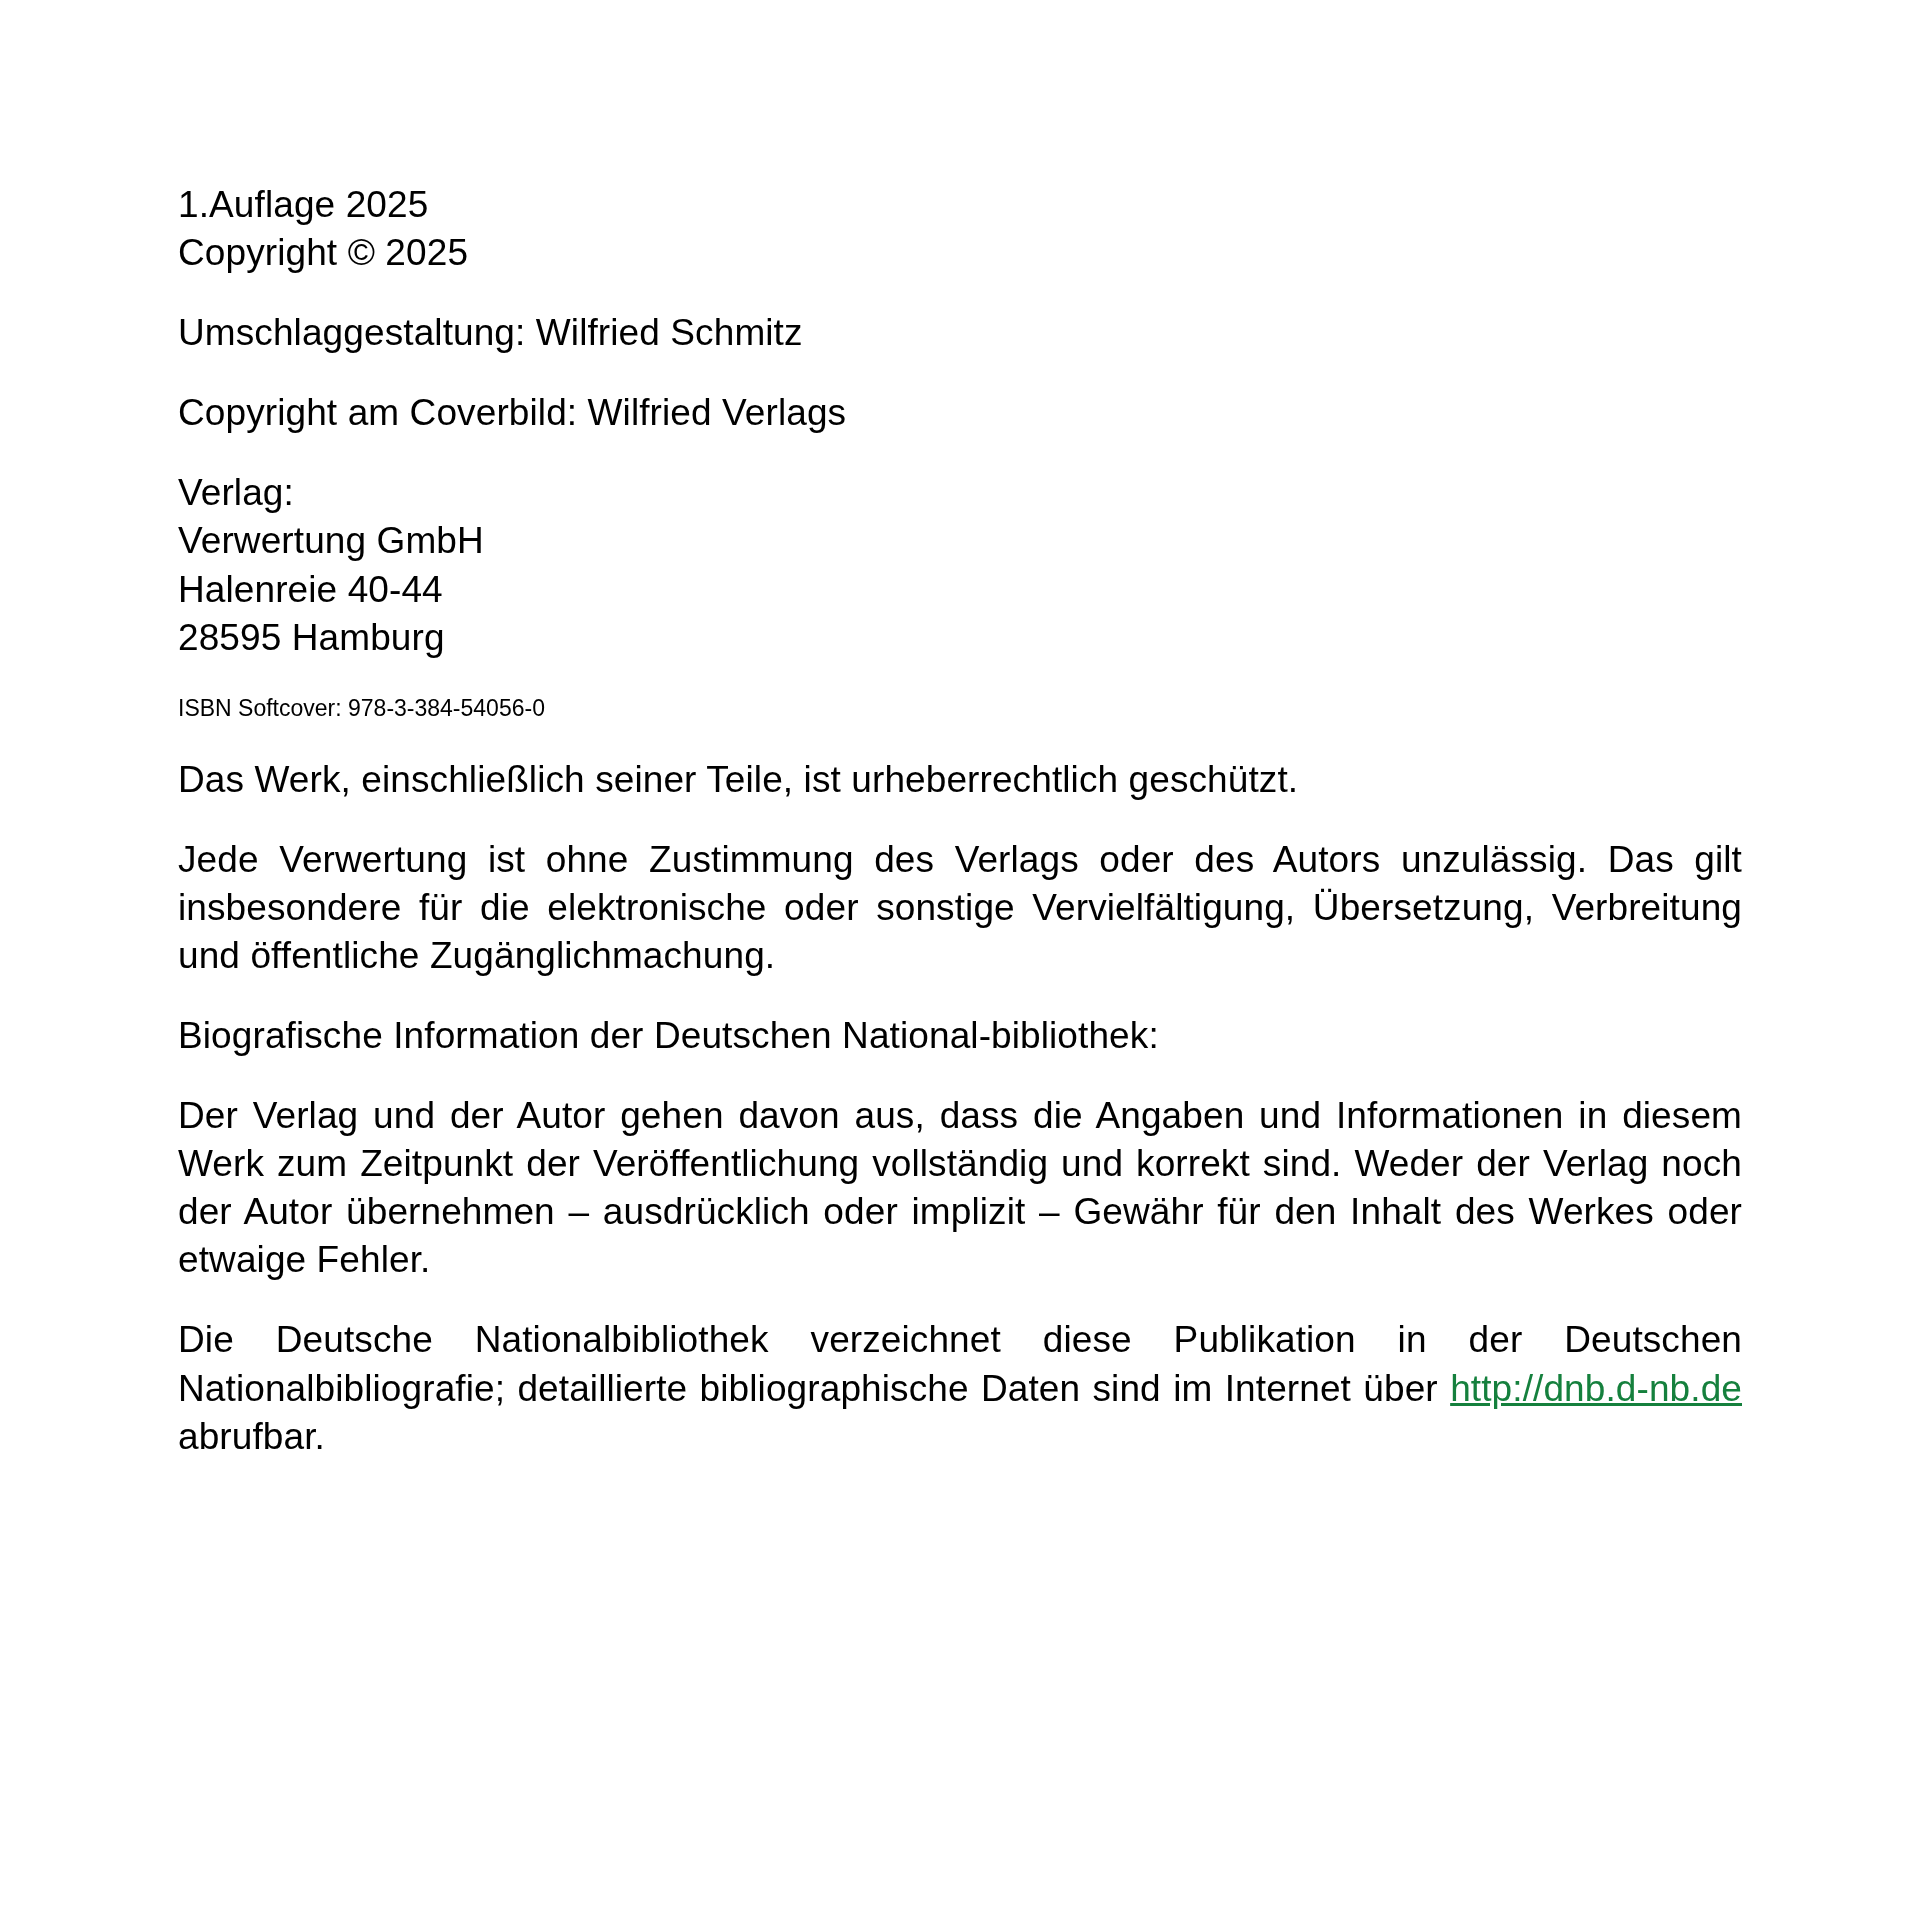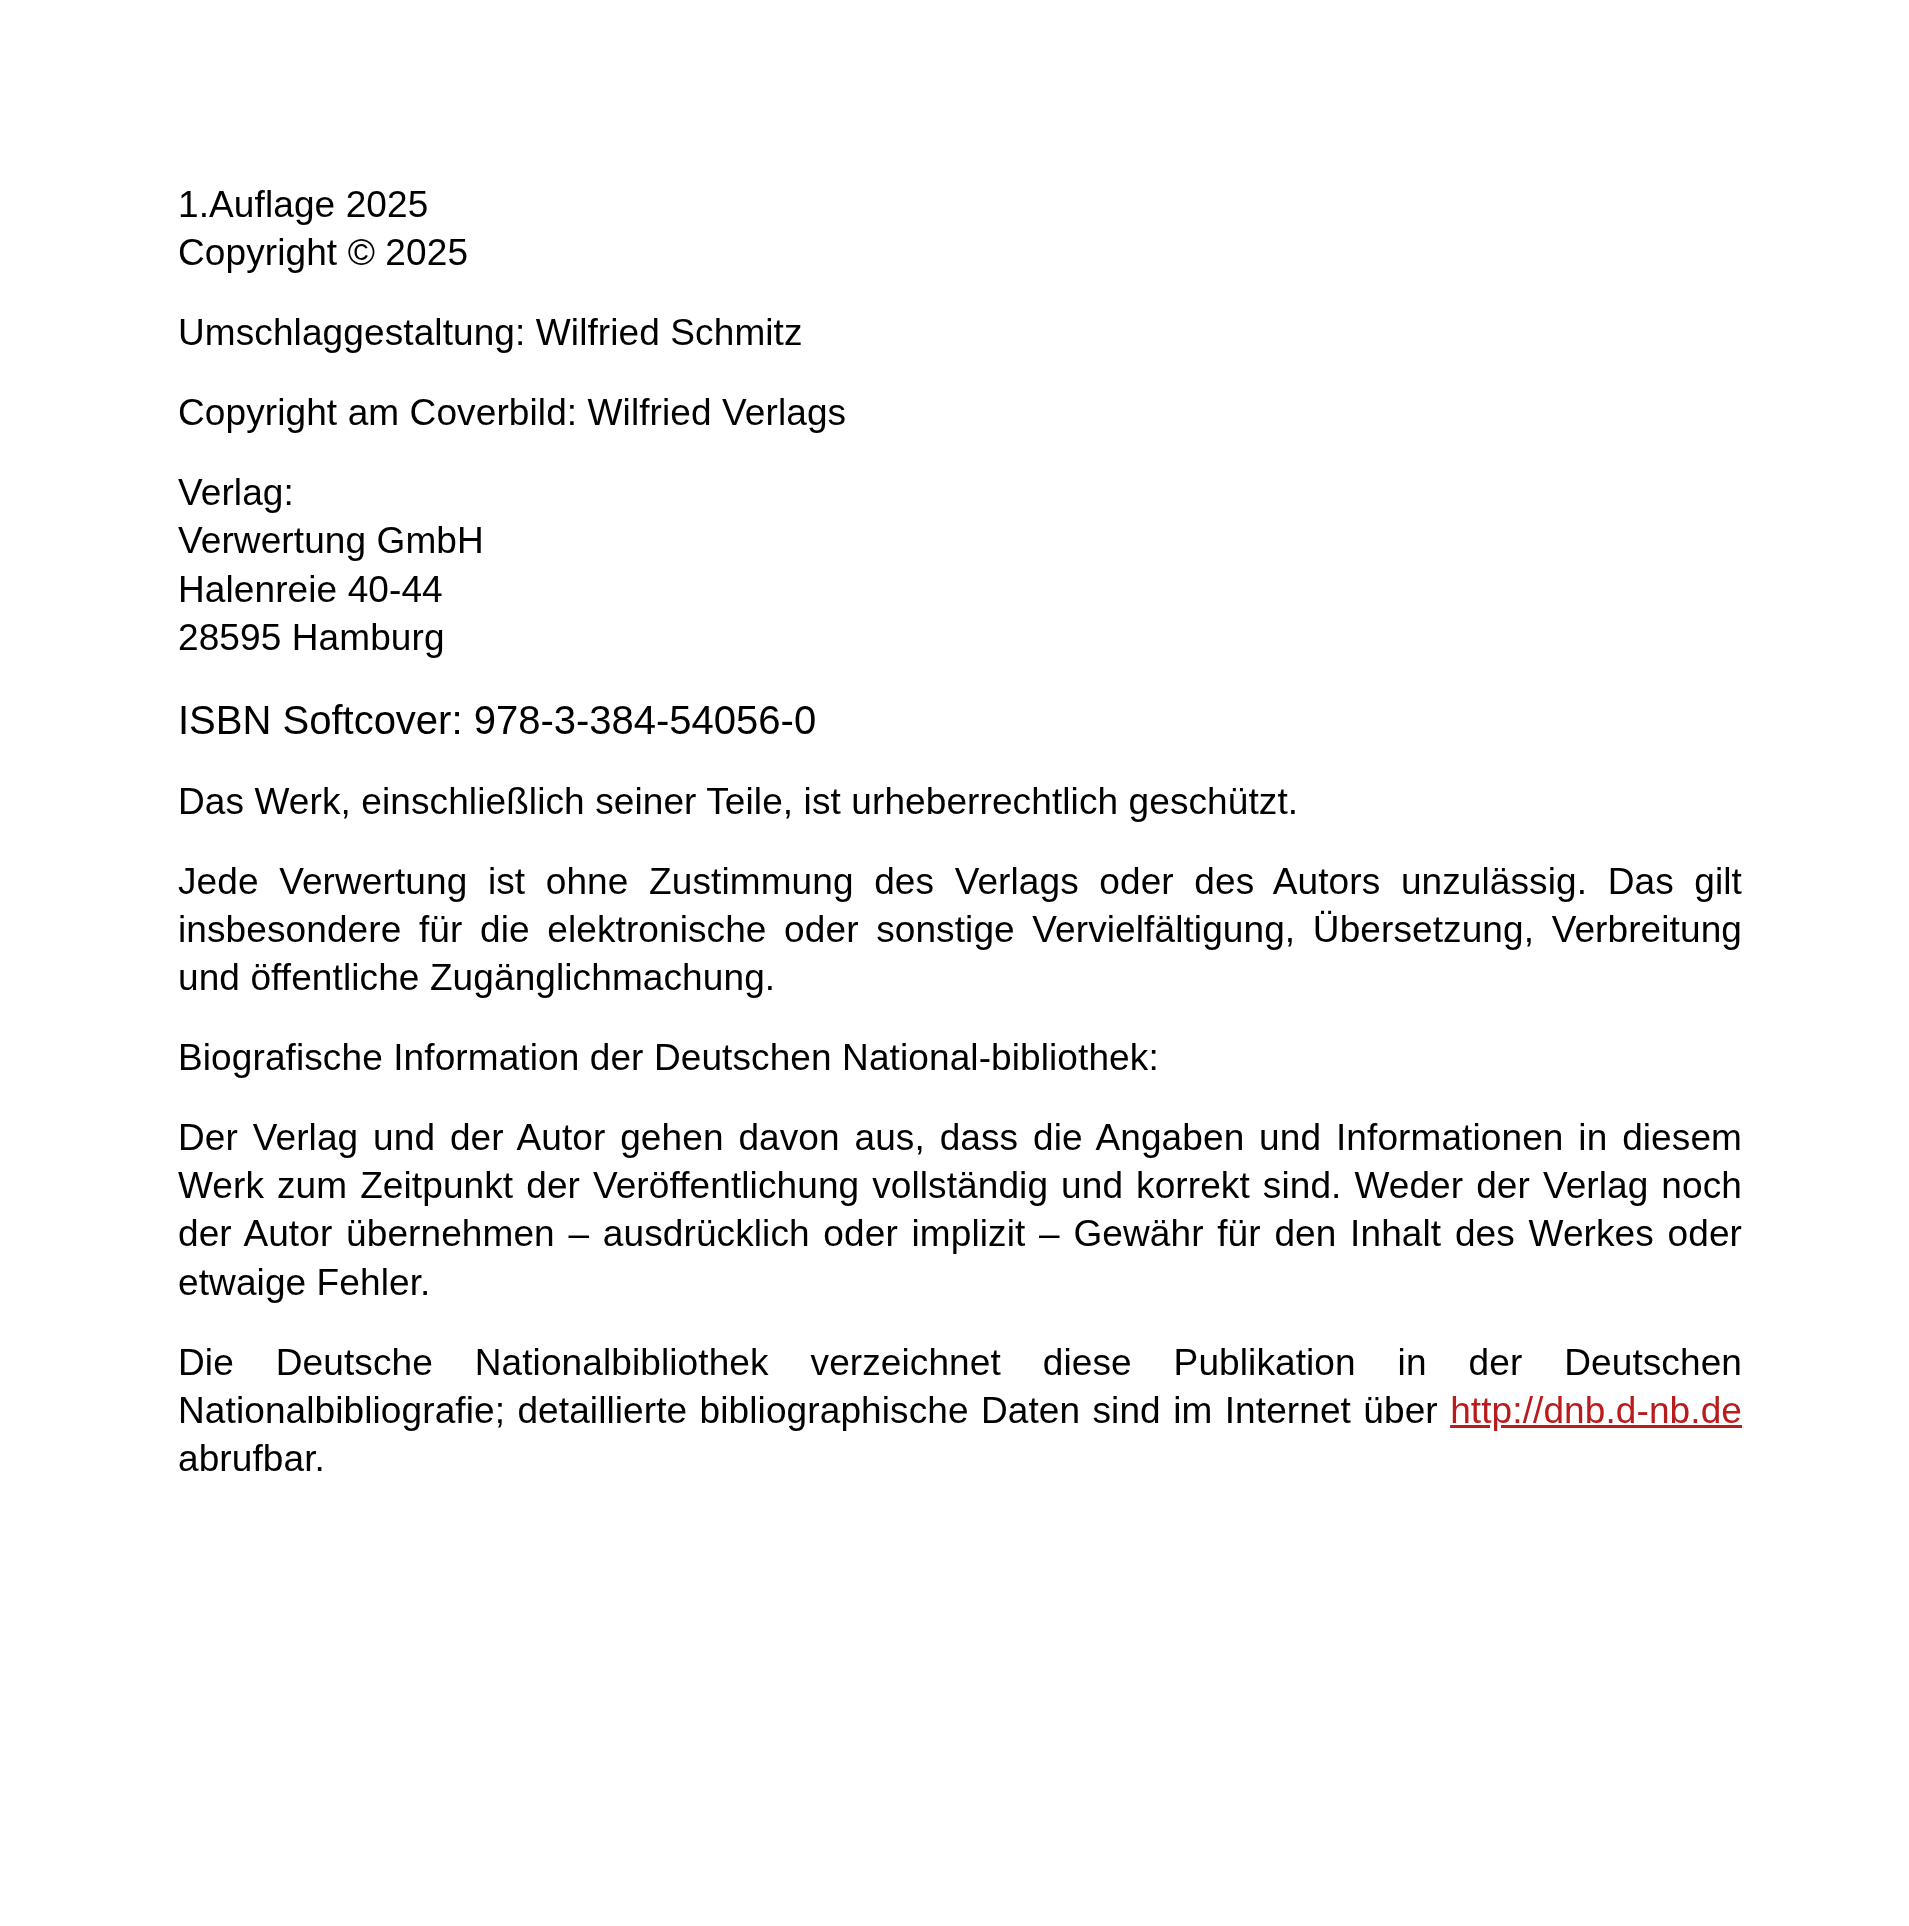--- a/index.html
+++ b/index.html
@@ -25,29 +25,29 @@
   .block {
     font-size: 37px;
     line-height: 1.30;
     margin: 0 0 32px 0;
     letter-spacing: 0.1px;
   }
   .line {
     white-space: pre;
   }
   .isbn {
-    font-size: 40px;
+    font-size: 23px;
     line-height: 1.30;
     margin: 0 0 32px 0;
   }
   .justify {
     text-align: justify;
   }
   .link {
-    color: #b91c1c;
+    color: #15803d;
     text-decoration: underline;
   }
 </style>
 </head>
 <body>
 
 <div class="page">
   <div class="content">
 
     <div class="block">

